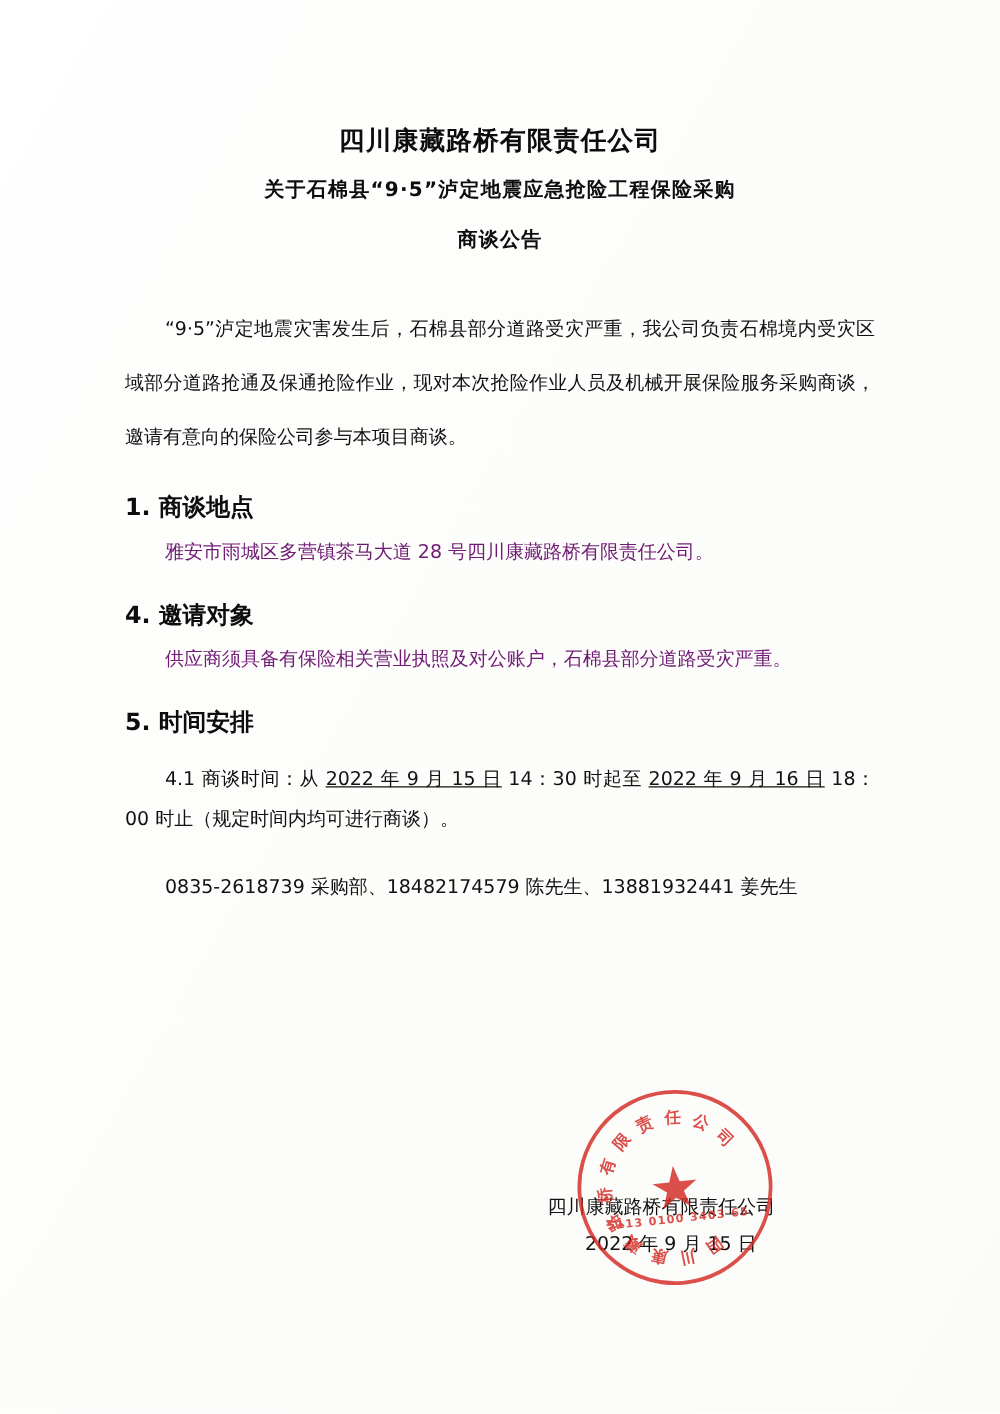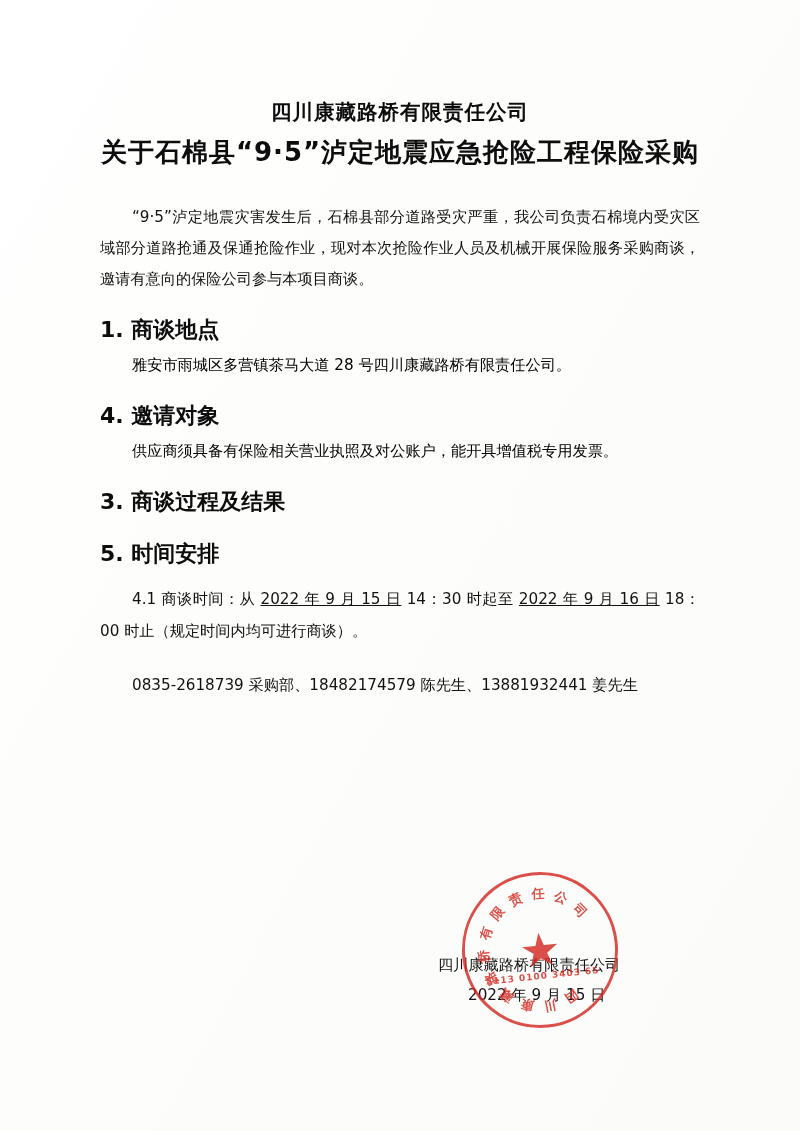--- a/index.html
+++ b/index.html
@@ -37,45 +37,45 @@
     color: #111;
   }
   .title-line {
     font-size: 20.5px;
     font-weight: bold;
     letter-spacing: 1px;
     line-height: 40px;
     color: #0d0d0d;
   }
   .title-line.sub {
-    font-size: 26px;
+    font-size: 16px;
   }
   .intro {
     margin-top: 30px;
     font-size: 15.2px;
-    line-height: 31px;
+    line-height: 43px;
     color: #111;
     text-align: justify;
     text-indent: 32px;
   }
   .section {
     margin-top: 18px;
   }
   .sec-head {
-    font-size: 22px;
+    font-size: 19px;
     font-weight: bold;
     color: #0d0d0d;
     line-height: 34px;
     margin-top: 16px;
     margin-bottom: 2px;
   }
   .sec-body {
     font-size: 15.2px;
     line-height: 32px;
-    color: #000000;
+    color: #701a75;
     text-align: justify;
     text-indent: 32px;
   }
   .sub-item {
     font-size: 15.2px;
     line-height: 32px;
     color: #111;
     text-align: justify;
     text-indent: 32px;
     margin-top: 12px;
@@ -167,36 +167,36 @@
 <body>
 
 <div class="page">
   <div class="paper"></div>
 
   <div class="content">
 
     <div class="title-block">
       <div class="title-line">四川康藏路桥有限责任公司</div>
       <div class="title-line sub">关于石棉县“9·5”泸定地震应急抢险工程保险采购</div>
+      <div class="title-line sub">商谈公告</div>
     </div>
 
     <div class="intro">“9·5”泸定地震灾害发生后，石棉县部分道路受灾严重，我公司负责石棉境内受灾区域部分道路抢通及保通抢险作业，现对本次抢险作业人员及机械开展保险服务采购商谈，邀请有意向的保险公司参与本项目商谈。</div>
 
     <div class="section">
       <div class="sec-head">1. 商谈地点</div>
       <div class="sec-body">雅安市雨城区多营镇茶马大道 28 号四川康藏路桥有限责任公司。</div>
     </div>
 
     <div class="section">
       <div class="sec-head">4. 邀请对象</div>
-      <div class="sec-body">供应商须具备有保险相关营业执照及对公账户，能开具增值税专用发票。</div>
-    </div>
-
-    <div class="section">
-      <div class="sec-head">3. 商谈过程及结果</div>
+      <div class="sec-body">供应商须具备有保险相关营业执照及对公账户，石棉县部分道路受灾严重。</div>
+    </div>
+
+    <div class="section">
     </div>
 
     <div class="section">
       <div class="sec-head">5. 时间安排</div>
 
       <div class="sub-item">
         <span>4.1 商谈时间：从 </span><span class="u">2022 年 9 月 15 日</span><span> 14：30 时起至 </span><span class="u">2022 年 9 月 16 日</span><span> 18：00 时止（规定时间内均可进行商谈）。</span>
       </div>
 
       <div class="sub-item tight">0835-2618739 采购部、18482174579 陈先生、13881932441 姜先生</div>

